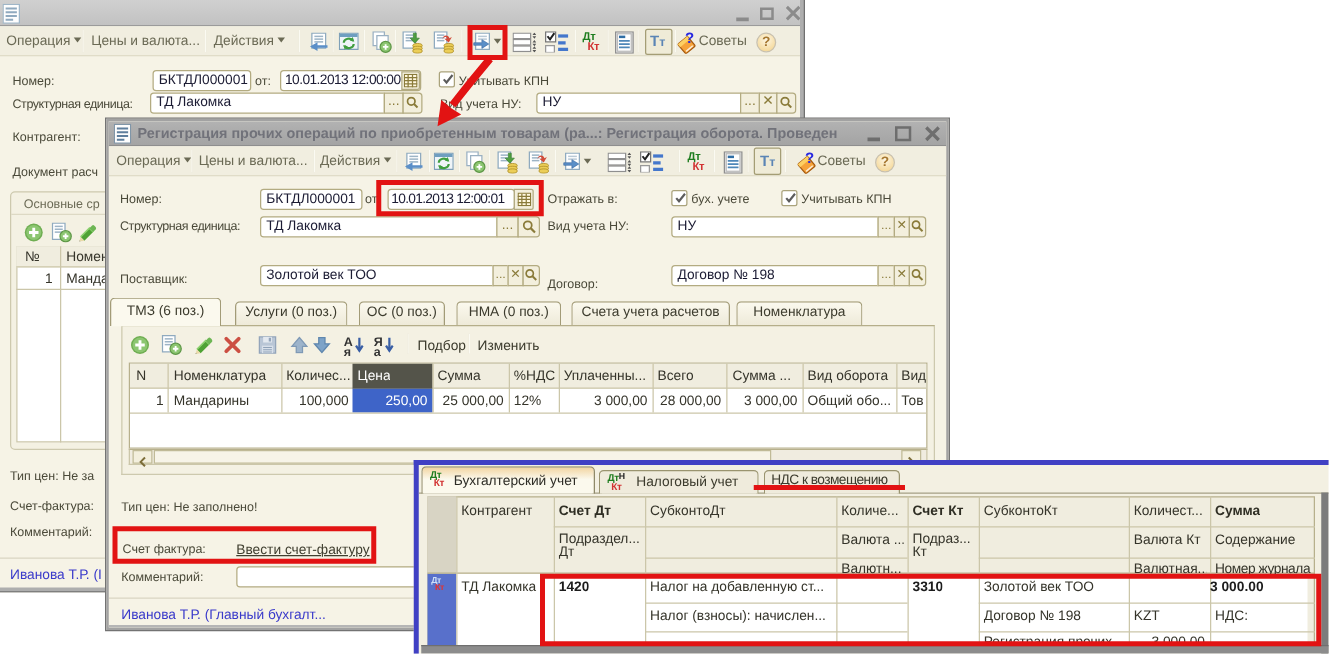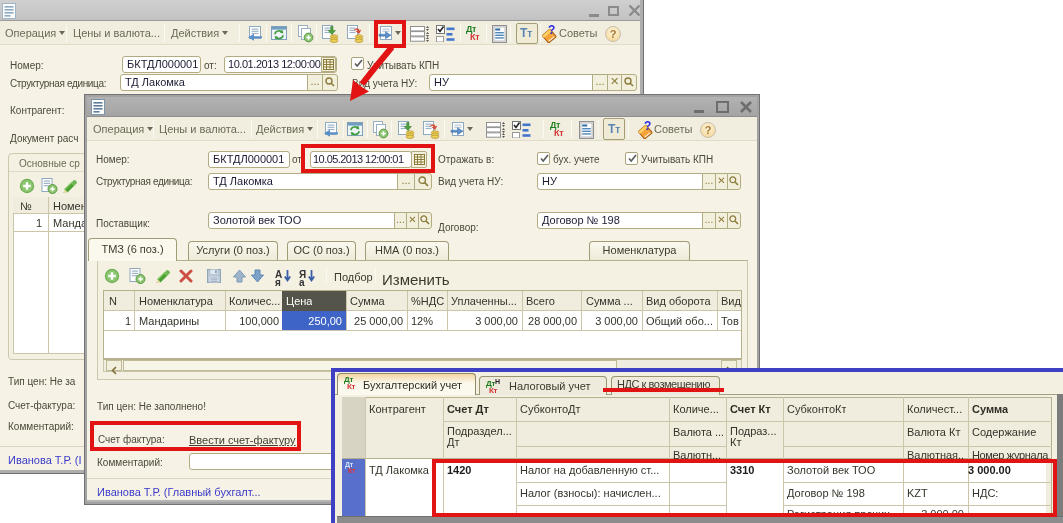--- a/index.html
+++ b/index.html
@@ -216,20 +216,21 @@
  <div class="abs" style="left:0;top:0;width:670px;height:405px" id="w2in">
 
   <div class="abs" style="left:0;top:0;width:670px;height:20px;background:linear-gradient(180deg,#b2b2b2,#a4a4a4);border-bottom:1px solid #8e8e8e"></div>
   <svg class="abs" style="left:4px;top:2px" width="14" height="16" viewBox="0 0 14 16">
           <rect x="0.5" y="0.5" width="13" height="15" fill="#fdfdfd" stroke="#8096a8"></rect>
           <rect x="2.5" y="3" width="9" height="1.6" fill="#5f7f9d"></rect>
           <rect x="2.5" y="6" width="9" height="1.6" fill="#5f7f9d"></rect>
           <rect x="2.5" y="9" width="9" height="1.6" fill="#5f7f9d"></rect>
           <rect x="2.5" y="12" width="6" height="1.6" fill="#5f7f9d"></rect>
         </svg>
+  <div class="abs" style="left:23px;top:4px;font-size:11.5px;font-weight:bold;color:#71727a;white-space:nowrap">Регистрация прочих операций по приобретенным товарам (ра...: Регистрация оборота. Проведен</div>
   <div class="abs" style="left:607px;top:13px;width:10px;height:3px;background:#6e6e6e"></div>
   <div class="abs" style="left:629px;top:4px;width:13px;height:12px;border:2px solid #6e6e6e"></div>
   <svg class="abs" style="left:652px;top:3px" width="14" height="14" viewBox="0 0 14 14">
           <path d="M2 2 L12 12 M12 2 L2 12" stroke="#6e6e6e" stroke-width="2.6"></path>
         </svg>
 
   <div class="abs" style="left:0;top:20px;width:670px;height:24px;background:#f1eee0;border-bottom:1px solid #e0dcc8"></div>
   <div class="tbt" style="left:6px;top:26px">Операция <span class="arr"></span></div>
   <div class="sep" style="left:66px;top:23px;height:18px"></div>
   <div class="tbt" style="left:72px;top:26px">Цены и валюта...</div>
@@ -322,21 +323,21 @@
             <rect x="4" y="15" width="7" height="1.2" fill="#fff" opacity="0.8"></rect>
           </g>
           <text x="7" y="10" font-size="12" font-weight="bold" fill="#2a2ae0">?</text>
         </svg>
   <div class="tbt" style="left:567px;top:26px">Советы</div>
   <div class="abs" style="left:613px;top:25px;width:16px;height:16px;border-radius:50%;background:radial-gradient(circle at 50% 35%,#fdf6e3,#f3d187);border:1px solid #c8c0ae;color:#a5762f;font-size:11px;font-weight:bold;text-align:center;line-height:15px">?</div>
 
   <div class="lbl" style="left:9px;top:57px">Номер:</div>
   <div class="fld" style="left:121px;top:54px;width:82px;height:17px">БКТДЛ000001</div>
   <div class="lbl" style="left:205px;top:57px">от</div>
-  <div class="fld" style="left:223px;top:54px;width:102px;height:17px;padding-left:2px;letter-spacing:-0.55px">10.05.2013 12:00:01</div>
+  <div class="fld" style="left:223px;top:54px;width:102px;height:17px;padding-left:2px;letter-spacing:-0.55px">10.01.2013 12:00:01</div>
   <div class="fbtn" style="left:324px;top:54px;width:16px;height:17px;border-radius:0 2px 2px 0"><svg width="11" height="11" viewBox="0 0 11 11" style="margin-top:2px">
             <rect x="0.5" y="0.5" width="10" height="10" fill="#fff8e0" stroke="#8a7b3a"></rect>
             <path d="M0 3h11M0 5.5h11M0 8h11M3.5 1v10M7 1v10" stroke="#8a7b3a" stroke-width="1"></path>
           </svg></div>
   <div class="lbl" style="left:351px;top:57px">Отражать в:</div>
   <div class="cb" style="left:450px;top:55px">
           <svg width="13" height="15" viewBox="0 0 13 15">
             <path d="M3 7.5 L5.2 10 L10 4" stroke="#5c5c5c" stroke-width="1.7" fill="none"></path>
           </svg>
         </div>
@@ -377,20 +378,21 @@
   <div class="fbtn" style="left:615px;top:115px;width:14px;height:17px;font-size:10px">...</div>
   <div class="fbtn" style="left:628px;top:115px;width:13px;height:17px;font-size:10px">✕</div>
   <div class="fbtn" style="left:640px;top:115px;width:14px;height:17px;border-radius:0 3px 3px 0"><svg width="10" height="11" viewBox="0 0 10 11" style="margin-top:2px">
             <circle cx="3.8" cy="3.8" r="2.9" fill="none" stroke="#8a7b3a" stroke-width="1.3"></circle>
             <path d="M6 6 L9 9" stroke="#8a7b3a" stroke-width="1.6"></path>
           </svg></div>
 
   <div class="tab" style="left:101px;top:144px;width:90px;height:19px">Услуги (0 поз.)</div>
   <div class="tab" style="left:200px;top:144px;width:69px;height:19px">ОС (0 поз.)</div>
   <div class="tab" style="left:278px;top:144px;width:84px;height:19px">НМА (0 поз.)</div>
+  <div class="tab" style="left:370px;top:144px;width:127px;height:19px">Счета учета расчетов</div>
   <div class="tab" style="left:502px;top:144px;width:101px;height:19px">Номенклатура</div>
   <div class="tab" style="left:1px;top:141px;width:89px;height:23px;background:#fbf9ee;line-height:20px;z-index:3">ТМЗ (6 поз.)</div>
 
   <div class="abs" style="left:10px;top:163px;width:651px;height:120px;border:1px solid #cdc9ae;border-top:1px solid #b5ae8a;background:#f4f1e3"></div>
   <svg class="abs" style="left:17px;top:171px" width="16" height="16" viewBox="0 0 16 16">
           <circle cx="8" cy="8" r="7.2" fill="#6fae52"></circle>
           <circle cx="8" cy="8" r="6" fill="#8cc671"></circle>
           <path d="M8 4.2v7.6M4.2 8h7.6" stroke="#fff" stroke-width="2.3"></path>
         </svg>
   <svg class="abs" style="left:42px;top:171px" width="17" height="16" viewBox="0 0 17 16">
@@ -428,21 +430,21 @@
   <svg class="abs" style="left:197px;top:173px" width="7" height="13" viewBox="0 0 7 13">
           <path d="M3.5 0 V9 M0.8 6.5 L3.5 10.5 L6.2 6.5" stroke="#3a5fa5" stroke-width="1.8" fill="none"></path>
         </svg>
   <div class="abs" style="left:212px;top:172px;font-size:10px;font-weight:bold;color:#333"><span>Я</span><span style="display:block;margin-top:-3px">а</span></div>
   <svg class="abs" style="left:221px;top:173px" width="7" height="13" viewBox="0 0 7 13">
           <path d="M3.5 0 V9 M0.8 6.5 L3.5 10.5 L6.2 6.5" stroke="#3a5fa5" stroke-width="1.8" fill="none"></path>
         </svg>
   <div class="sep" style="left:239px;top:170px;height:16px"></div>
   <div class="abs" style="left:247px;top:174px;font-size:11px;color:#3b3a2c">Подбор</div>
   <div class="sep" style="left:288px;top:170px;height:16px"></div>
-  <div class="abs" style="left:295px;top:174px;font-size:15px;color:#3b3a2c">Изменить</div>
+  <div class="abs" style="left:295px;top:174px;font-size:11px;color:#3b3a2c">Изменить</div>
 
   <div class="abs" style="left:16px;top:193px;width:639px;height:69px;background:#fff;border:1px solid #b7b08c"></div>
   <div class="abs" style="left:17px;top:194px;width:637px;height:20px;background:#f0eddf;border-bottom:1px solid #cbc6a9"></div>
   <div class="abs" style="left:195px;top:194px;width:64px;height:20px;background:#54544a"></div>
   <div class="abs" style="left:195px;top:214px;width:64px;height:19px;background:#3e64c8"></div>
   <div class="vline" style="left:47px;top:194px;height:39px"></div>
   <div class="vline" style="left:138px;top:194px;height:39px"></div>
   <div class="vline" style="left:259px;top:194px;height:39px"></div>
   <div class="vline" style="left:320px;top:194px;height:39px"></div>
   <div class="vline" style="left:360px;top:194px;height:39px"></div>

